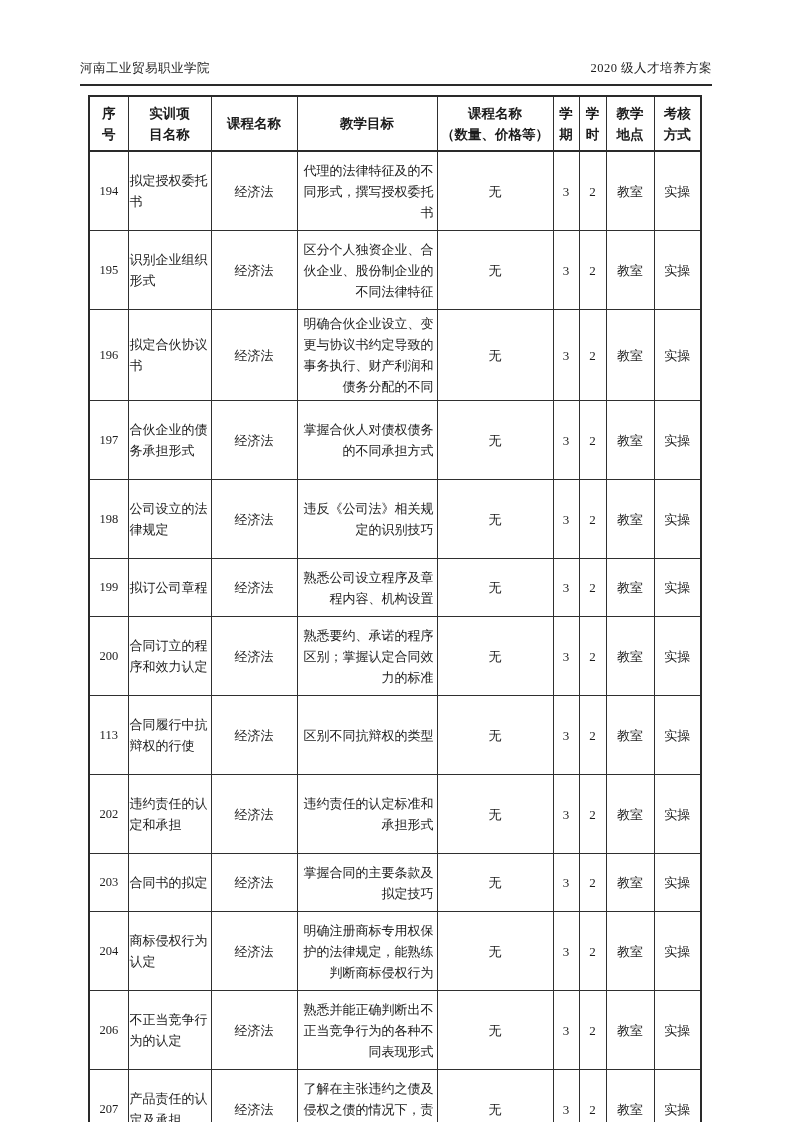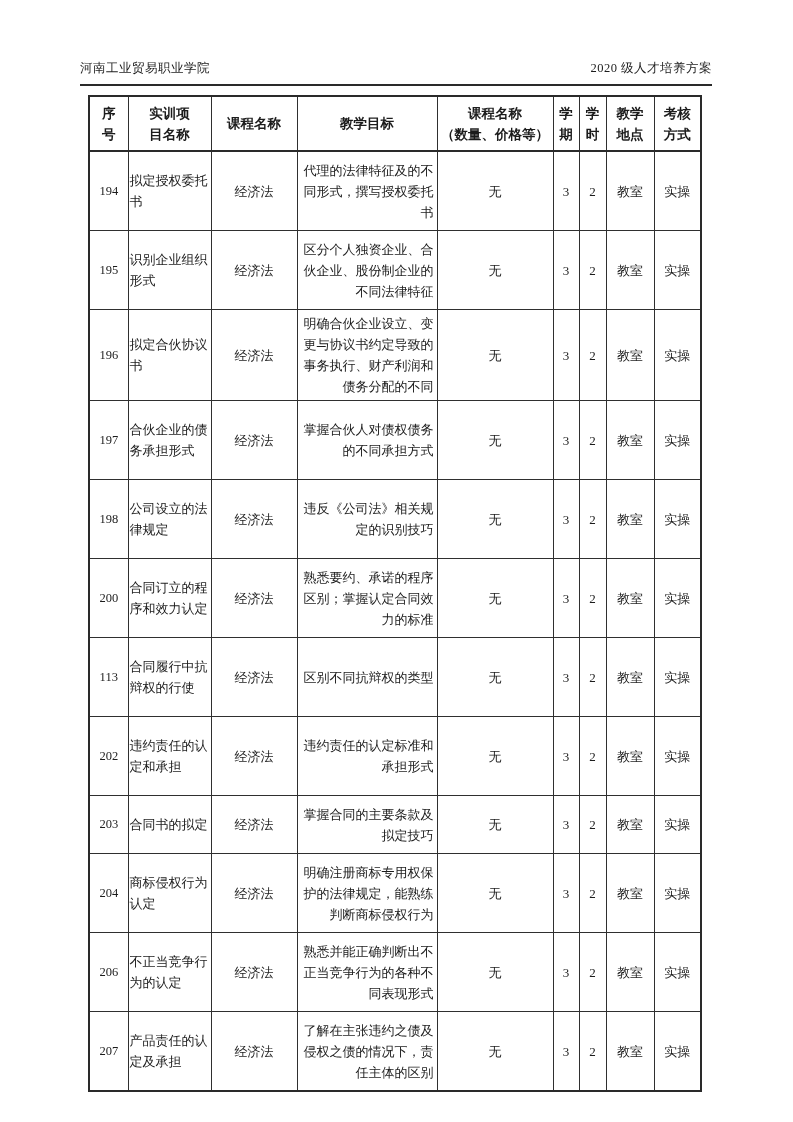--- a/index.html
+++ b/index.html
@@ -173,20 +173,31 @@
       <td class="cell-project">公司设立的法律规定</td>
       <td>经济法</td>
       <td class="cell-left">违反《公司法》相关规定的识别技巧</td>
       <td>无</td>
       <td>3</td>
       <td>2</td>
       <td>教室</td>
       <td>实操</td>
     </tr>
           <tr>
+      <td class="cell-no">199</td>
+      <td class="cell-project">拟订公司章程</td>
+      <td>经济法</td>
+      <td class="cell-left">熟悉公司设立程序及章程内容、机构设置</td>
+      <td>无</td>
+      <td>3</td>
+      <td>2</td>
+      <td>教室</td>
+      <td>实操</td>
+    </tr>
+          <tr>
       <td class="cell-no">200</td>
       <td class="cell-project">合同订立的程序和效力认定</td>
       <td>经济法</td>
       <td class="cell-left">熟悉要约、承诺的程序区别；掌握认定合同效力的标准</td>
       <td>无</td>
       <td>3</td>
       <td>2</td>
       <td>教室</td>
       <td>实操</td>
     </tr>

